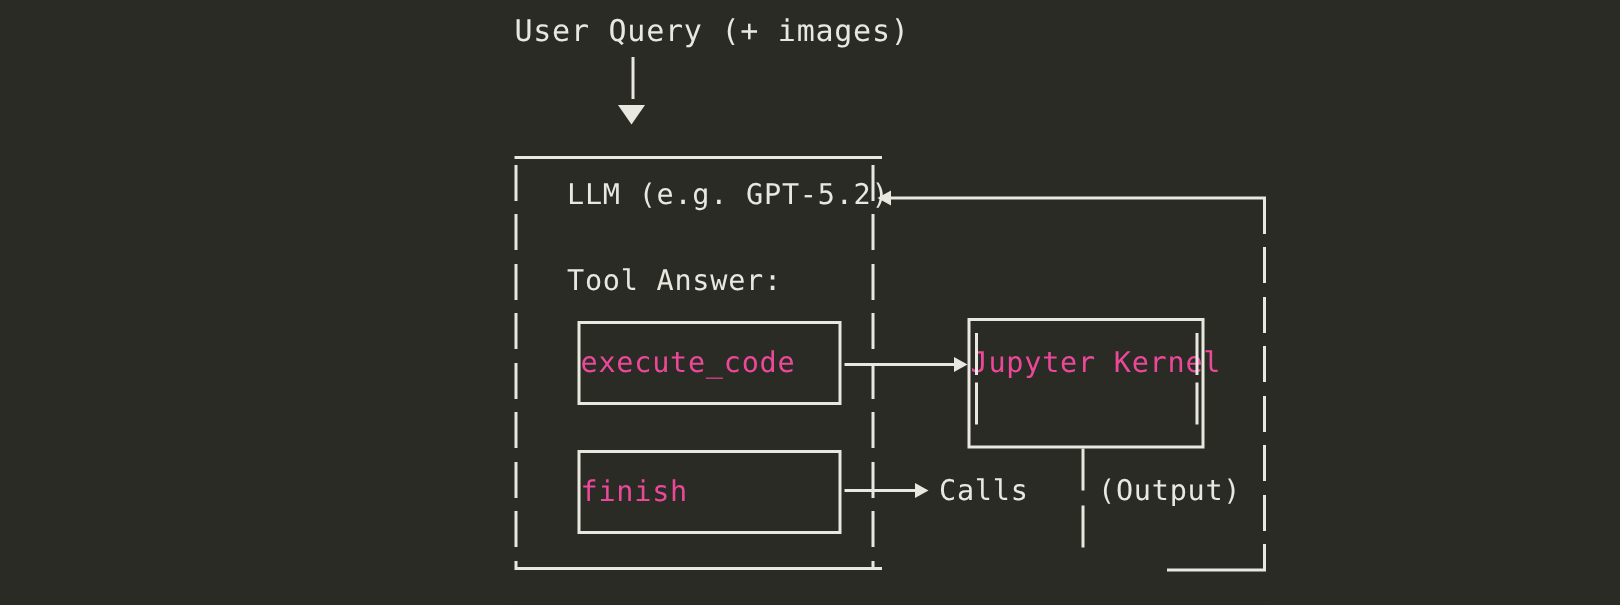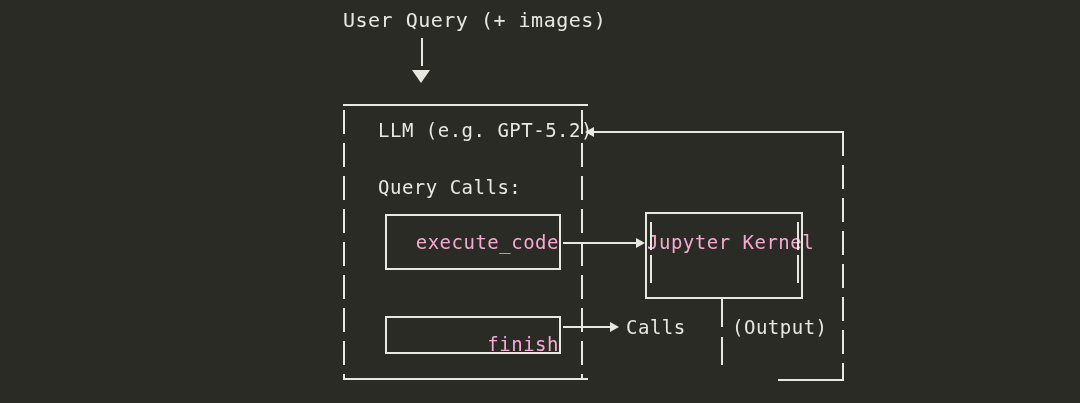--- a/index.html
+++ b/index.html
@@ -74,26 +74,26 @@
     border-top: 13px solid #e8e8e0;
   }
   
   .box {
     position: absolute;
     border: 2px solid #e8e8e0;
     box-sizing: border-box;
   }
   .boxlabel {
     position: absolute;
-    color: #f9a8d4;
+    color: #ec4899;
     font-size: 19px;
     line-height: 19px;
     letter-spacing: 0.5px;
     white-space: pre;
-    text-align: right;
+    text-align: left;
     width: 100%;
     left: 0;
     user-select: none;
   }
 </style>
 </head>
 <body style="background: rgb(42, 43, 37);">
 
 <div id="stage" style="background: rgb(42, 43, 37);">
 
@@ -102,30 +102,30 @@
   <div class="vline" style="left:421px; top:38px; height:28px;"></div>
   <div class="arrow-down" style="left:412px; top:70px;"></div>
 
   <div class="hline" style="left:343px; top:104px; width:245px;"></div>
   <div class="hline" style="left:343px; top:378px; width:245px;"></div>
   <div class="wall" style="left:343px; top:110px; height:268px;"></div>
   <div class="wall" style="left:581px; top:110px; height:268px;"></div>
 
   <div class="txt" style="left:378px; top:121px;text-align:right;">LLM (e.g. GPT-5.2)</div>
 
-  <div class="txt" style="left:378px; top:178px;">Query Calls:</div>
+  <div class="txt" style="left:378px; top:178px;">Tool Answer:</div>
 
   <div class="box" style="left:385px; top:214px; width:176px; height:56px;">
     <div class="boxlabel" style="top:17px;">execute_code</div>
   </div>
 
   <div class="hline" style="left:563px; top:242px; width:78px;"></div>
   <div class="arrow-right" style="left:636px; top:238px;"></div>
 
-  <div class="box" style="left:385px; top:316px; width:176px; height:38px;">
+  <div class="box" style="left:385px; top:300px; width:176px; height:56px;">
     <div class="boxlabel" style="top:17px;">finish</div>
   </div>
 
   <div class="hline" style="left:563px; top:326px; width:50px;"></div>
   <div class="arrow-right" style="left:610px; top:322px;"></div>
 
   <div class="box" style="left:645px; top:212px; width:158px; height:87px;">
     <div class="boxlabel" style="top:19px;">Jupyter Kernel</div>
   </div>
 

